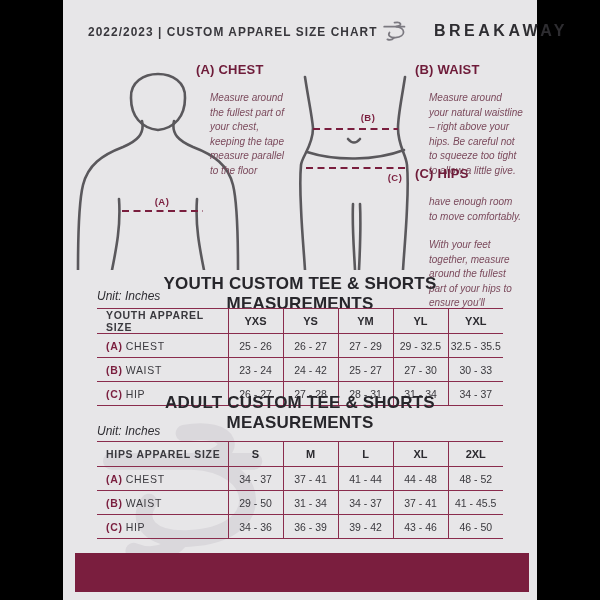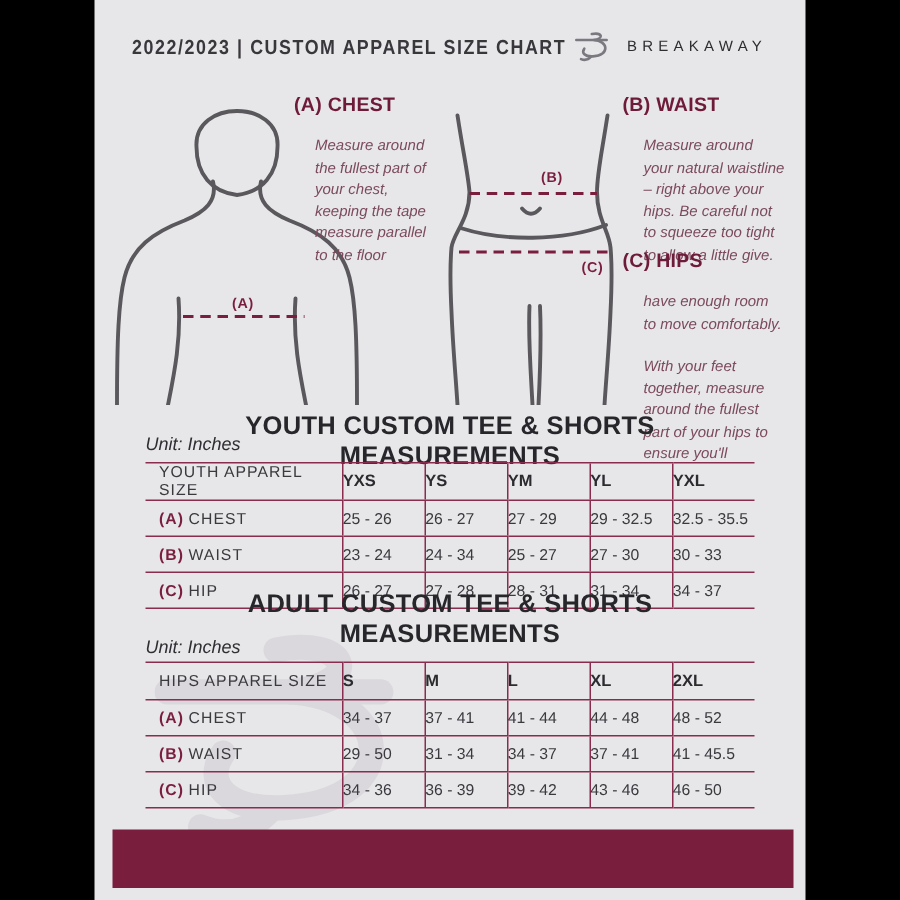--- a/index.html
+++ b/index.html
@@ -7,21 +7,21 @@
          font-family:"Liberation Sans","DejaVu Sans",sans-serif;}
   .page{position:absolute;left:63px;top:0;width:474px;height:600px;background:#e7e6e8;}
 
   
   .hdr-title{position:absolute;left:25px;top:24px;font-weight:bold;font-size:13.5px;
              letter-spacing:1.2px;color:#38373c;transform:scaleX(.88);
              transform-origin:left center;white-space:nowrap;}
   .brand{position:absolute;left:320px;top:18px;display:flex;align-items:center;gap:8px;}
   .logo-svg{width:27px;height:26px;}
   .logo-svg path{stroke:#7b7980;fill:none;stroke-width:2.2;stroke-linecap:round;}
-  .brand-name{font-weight:normal;font-size:10px;letter-spacing:3.5px;color:#2e2d31;}
+  .brand-name{font-weight:bold;font-size:16px;letter-spacing:3.5px;color:#2e2d31;margin-left:16px;}
 
   
   .figure{position:absolute;}
   .figure path.outline{stroke:#5a585c;stroke-width:2.6;fill:none;stroke-linecap:round;}
   .figure path.dash{stroke:#7a1e3e;stroke-width:2;fill:none;stroke-dasharray:7 4.5;}
   .figure text{font-family:"Liberation Sans","DejaVu Sans",sans-serif;
                font-weight:bold;font-size:9.5px;fill:#7a1e3e;letter-spacing:.5px;}
 
   
   .guide-col{position:absolute;}
@@ -32,23 +32,23 @@
   .wm-svg{position:absolute;left:40px;top:404px;width:190px;height:176px;}
   .wm-svg path{stroke:#dad8dc;fill:none;stroke-width:3;stroke-linecap:round;}
 
   
   .tbl-title{position:absolute;left:34px;width:406px;text-align:center;font-weight:bold;
              font-size:17px;color:#27262b;letter-spacing:.2px;}
   .tbl-unit{position:absolute;left:34px;width:406px;font-style:italic;
             font-size:12px;color:#2f2e33;}
   table.size-table{position:absolute;left:34px;width:406px;border-collapse:collapse;table-layout:fixed;}
   .size-table td{border-top:1.6px solid #8a2c4d;border-bottom:1.6px solid #8a2c4d;
-                 height:23px;font-size:10.5px;color:#3a393e;padding:0;}
+                 height:23px;font-size:10.5px;color:#3a393e;text-align:center;padding:0;}
   .size-table td+td{border-left:1.6px solid #8a2c4d;}
-  .size-table thead td{height:24px;}
+  .size-table thead td{height:24px;font-weight:bold;}
   .size-table td.lbl{text-align:left;padding-left:9px;letter-spacing:.7px;}
   .size-table thead td.size{font-weight:bold;font-size:11px;color:#2c2b30;}
   .size-table .key{color:#7a1e3e;font-weight:bold;padding-right:3px;}
 
   
   .footer-bar{position:absolute;left:12px;top:553px;width:454px;height:39px;background:#7a1e3e;}
 </style>
 </head>
 <body>
 
@@ -134,21 +134,21 @@
           <td class="lbl"><span class="key">(A)</span><span>CHEST</span></td>
           <td>25 - 26</td>
           <td>26 - 27</td>
           <td>27 - 29</td>
           <td>29 - 32.5</td>
           <td>32.5 - 35.5</td>
         </tr>
         <tr>
           <td class="lbl"><span class="key">(B)</span><span>WAIST</span></td>
           <td>23 - 24</td>
-          <td>24 - 34</td>
+          <td>24 - 42</td>
           <td>25 - 27</td>
           <td>27 - 30</td>
           <td>30 - 33</td>
         </tr>
         <tr>
           <td class="lbl"><span class="key">(C)</span><span>HIP</span></td>
           <td>26 - 27</td>
           <td>27 - 28</td>
           <td>28 - 31</td>
           <td>31 - 34</td>

